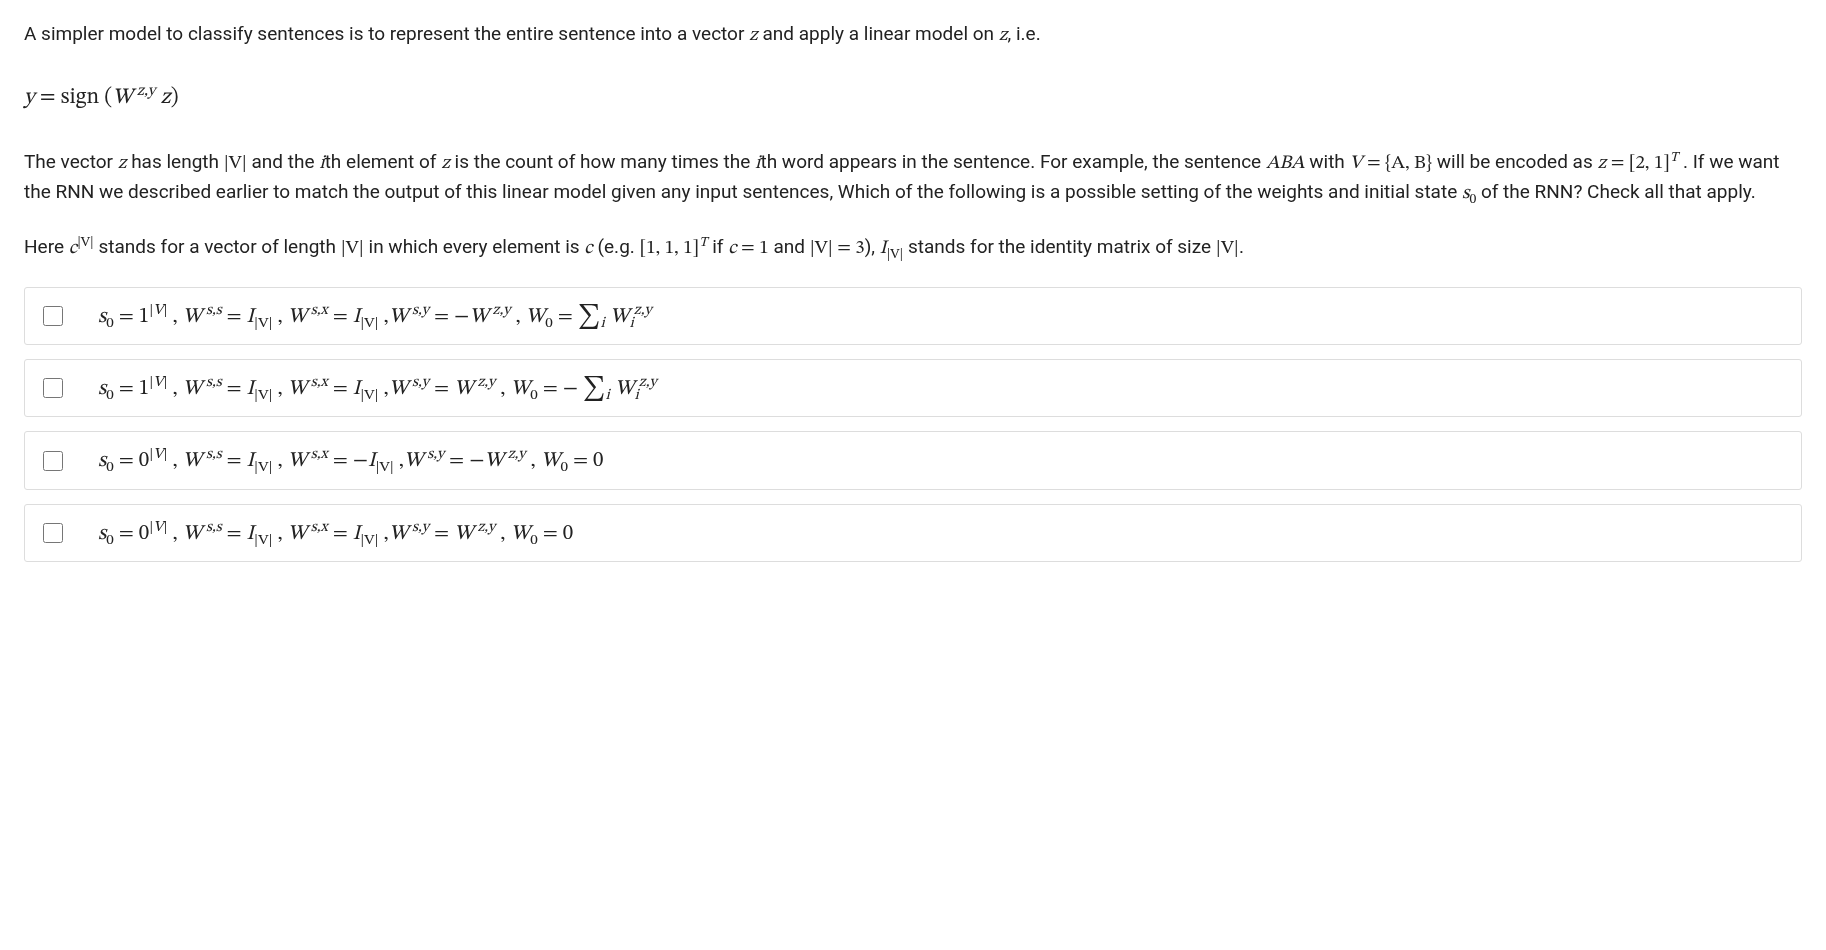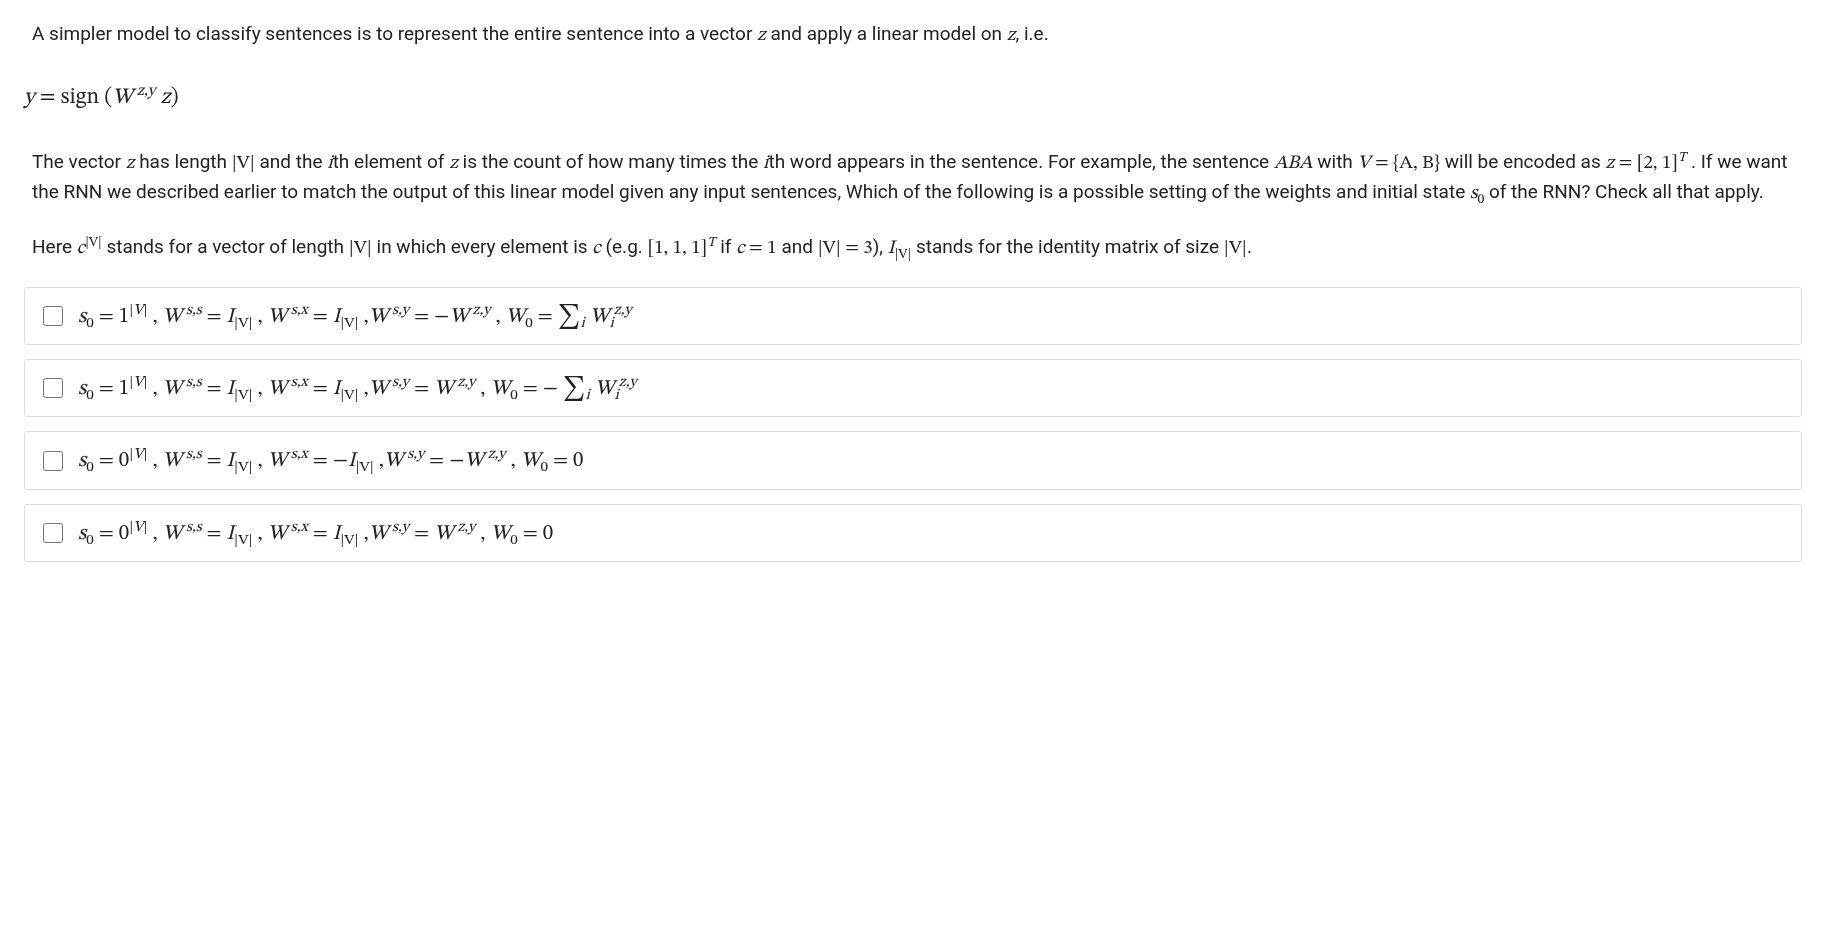--- a/index.html
+++ b/index.html
@@ -12,30 +12,30 @@
     background: #fff;
   }
   .math {
     font-family: "Cambria Math", "STIX Two Math", "Latin Modern Math", "Times New Roman", serif;
   }
   .italic { font-style: italic; }
   .center-eq {
     margin: 30px 0 34px 0;
     font-size: 22px;
   }
-  .para { margin: 0 0 24px 8px; }
+  .para { margin: 0 0 24px 0; }
   .choices { margin-top: 18px; }
   .choice {
     border: 1px solid #ddd;
     border-radius: 3px;
     padding: 10px 14px;
     margin-bottom: 14px;
     display: flex;
     align-items: center;
-    gap: 12px;
+    gap: 32px;
     font-size: 21px;
   }
   .choice input[type="checkbox"] {
     width: 20px;
     height: 20px;
     flex: none;
   }
   sup, sub { font-size: 0.72em; line-height: 0; }
   .sum { font-size: 1.15em; position: relative; top: 0.05em; }
 </style>

